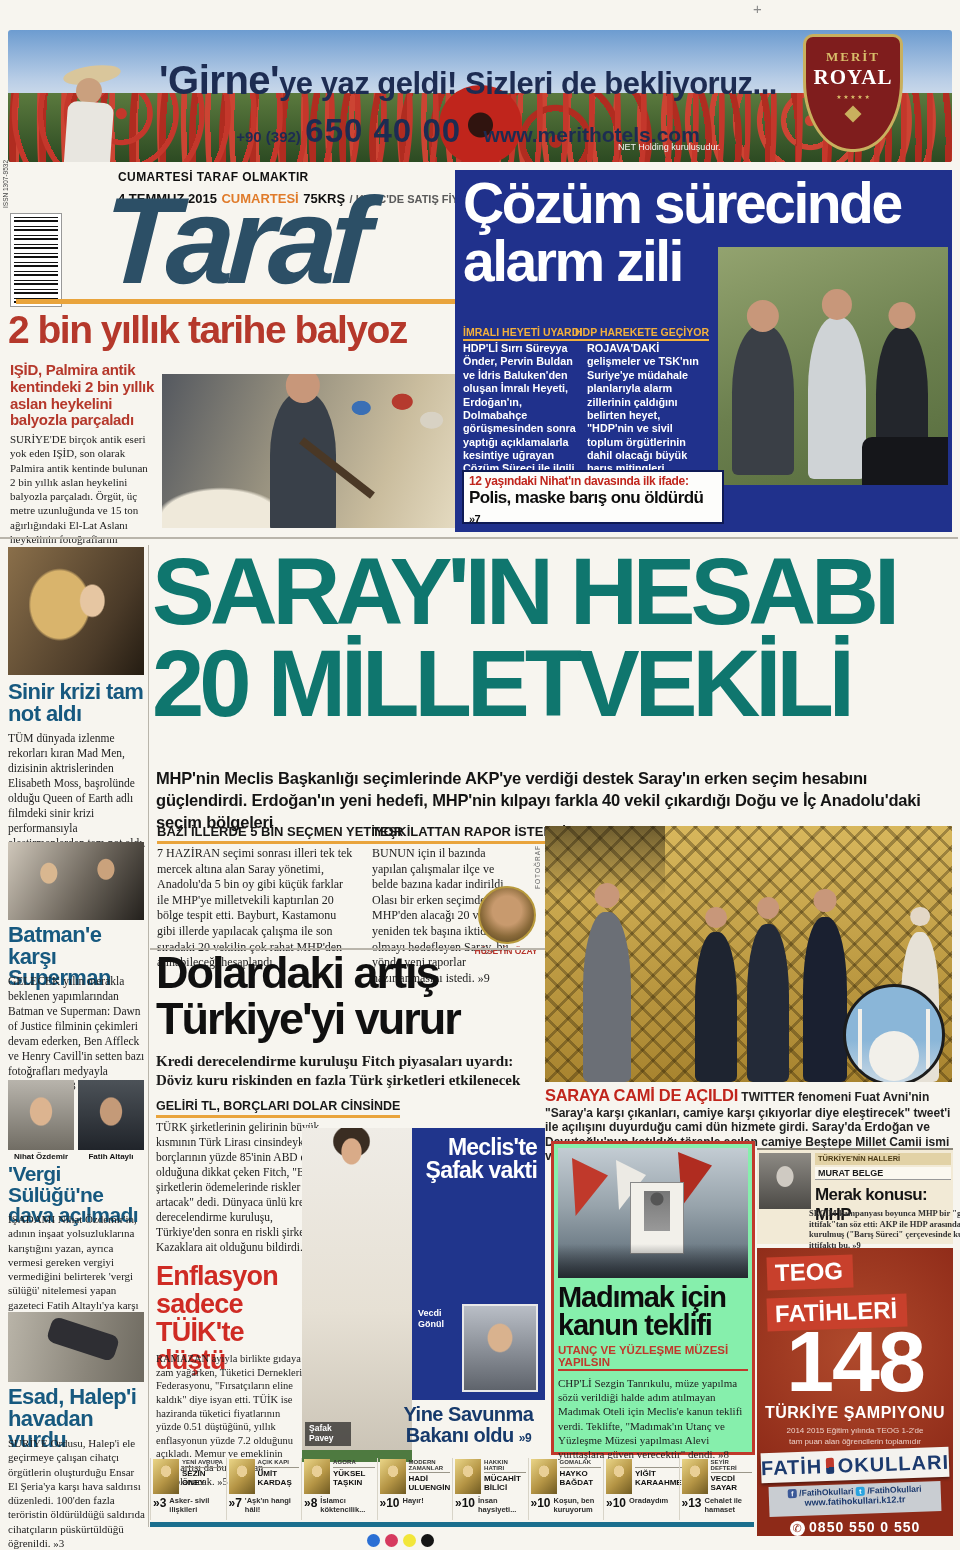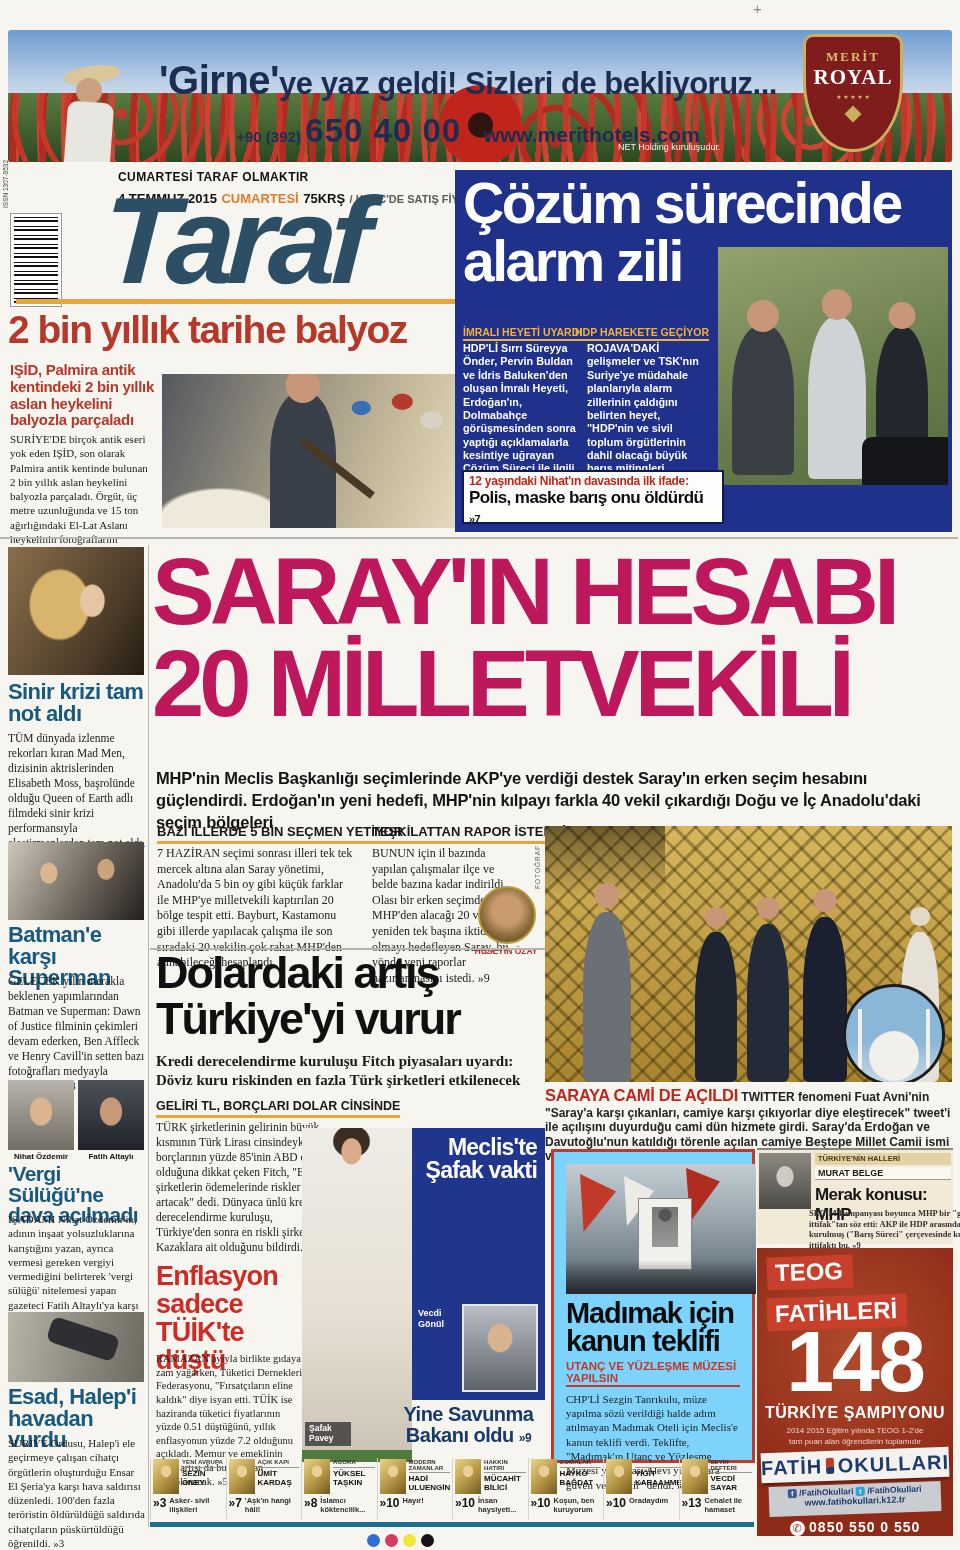--- a/index.html
+++ b/index.html
@@ -152,21 +152,21 @@
   <div class="abs hl-blue" style="left:8px;top:1164px;width:140px;font-size:21px;">'Vergi Sülüğü'ne dava açılmadı</div>
   <div class="abs sb-b" style="left:8px;top:1212px;width:138px;font-size:11px;">İŞADAMI Nihat Özdemir'in, adının inşaat yolsuzluklarına karıştığını yazan, ayrıca vermesi gereken vergiyi vermediğini belirterek 'vergi sülüğü' nitelemesi yapan gazeteci Fatih Altaylı'ya karşı açtığı dava reddedildi. »4</div>
 
   <div class="ph" style="left:8px;top:1312px;width:136px;height:70px;
     background:linear-gradient(100deg,#b9b4a8,#8a857a 60%,#6e6a60);">
     <div class="abs" style="left:40px;top:14px;width:70px;height:26px;background:#2e2e33;transform:rotate(18deg);border-radius:8px;"></div>
   </div>
   <div class="abs hl-blue" style="left:8px;top:1386px;width:140px;font-size:22px;">Esad, Halep'i havadan vurdu</div>
   <div class="abs sb-b" style="left:8px;top:1436px;width:138px;font-size:11px;">SURİYE Ordusu, Halep'i ele geçirmeye çalışan cihatçı örgütlerin oluşturduğu Ensar El Şeria'ya karşı hava saldırısı düzenledi. 100'den fazla teröristin öldürüldüğü saldırıda cihatçıların püskürtüldüğü öğrenildi. »3</div>
 
-  <div class="abs" style="left:152px;top:546px;width:808px;font-size:94px;font-weight:800;color:#be185d;letter-spacing:-5px;line-height:0.98;">
+  <div class="abs" style="left:152px;top:546px;width:808px;font-size:94px;font-weight:800;color:#0f766e;letter-spacing:-5px;line-height:0.98;">
     <div>SARAY'IN HESABI</div>
     <div>20 MİLLETVEKİLİ</div>
   </div>
   <div class="abs" style="left:156px;top:768px;width:800px;font-size:16.5px;font-weight:700;color:#141414;line-height:1.32;letter-spacing:-0.2px;">MHP'nin Meclis Başkanlığı seçimlerinde AKP'ye verdiği destek Saray'ın erken seçim hesabını güçlendirdi. Erdoğan'ın yeni hedefi, MHP'nin kılpayı farkla 40 vekil çıkardığı Doğu ve İç Anadolu'daki seçim bölgeleri</div>
 
   <div class="abs" style="left:157px;top:822px;">
     <span class="kick" style="font-size:13px;">BAZI İLLERDE 5 BİN SEÇMEN YETİYOR</span>
   </div>
   <div class="abs sb-b" style="left:157px;top:846px;width:198px;font-size:12px;">7 HAZİRAN seçimi sonrası illeri tek tek mercek altına alan Saray yönetimi, Anadolu'da 5 bin oy gibi küçük farklar ile MHP'ye milletvekili kaptırılan 20 bölge tespit etti. Bayburt, Kastamonu gibi illerde yapılacak çalışma ile son sıradaki 20 vekilin çok rahat MHP'den alınabileceği hesaplandı.</div>
   <div class="abs" style="left:372px;top:822px;">
@@ -225,21 +225,21 @@
     <div style="color:#fff;font-weight:800;font-size:23px;line-height:1.0;text-align:right;letter-spacing:-0.8px;">Meclis'te Şafak vakti</div>
     <div class="abs" style="left:6px;top:180px;width:42px;color:#fff;font-size:9px;font-weight:700;line-height:1.2;">Vecdi Gönül</div>
     <div class="abs" style="left:50px;top:176px;width:76px;height:88px;border:2px solid #e8e8e8;box-sizing:border-box;
       background:radial-gradient(26px 30px at 50% 38%, #d9b28e 0 45%, rgba(0,0,0,0) 50%),linear-gradient(#b9bec6,#5f646c);"></div>
   </div>
   <div class="abs" style="left:392px;top:1404px;width:153px;text-align:center;font-size:20px;font-weight:800;color:#173a6b;line-height:1.05;letter-spacing:-0.5px;">
     <span>Yine Savunma Bakanı oldu</span>
     <span style="font-size:12px;">»9</span>
   </div>
 
-  <div class="abs" style="left:551px;top:1141px;width:204px;height:314px;border:3px solid #c0392b;box-sizing:border-box;background:#7dd3fc;padding:12px;margin-top:8px;">
+  <div class="abs" style="left:551px;top:1141px;width:204px;height:314px;border:3px solid #c0392b;box-sizing:border-box;background:#86efac;padding:4px;">
     <div class="ph" style="position:relative;width:190px;height:130px;
       background:linear-gradient(#c3ccd3 0%,#97a3ab 45%,#72808a 75%,#4e5a63);">
       <div class="abs" style="left:14px;top:10px;width:36px;height:58px;background:#c0392b;clip-path:polygon(0 0,100% 30%,10% 100%);"></div>
       <div class="abs" style="left:120px;top:4px;width:34px;height:54px;background:#b02c20;clip-path:polygon(0 0,100% 25%,12% 100%);"></div>
       <div class="abs" style="left:58px;top:12px;width:30px;height:50px;background:#eceae4;clip-path:polygon(0 0,100% 30%,10% 100%);"></div>
       <div class="abs" style="left:72px;top:34px;width:52px;height:70px;background:#f2f0ea;border:1px solid #888;">
         <div style="margin:8px auto 0;width:26px;height:40px;background:radial-gradient(circle at 50% 20%,#555 0 6px,rgba(0,0,0,0) 7px),linear-gradient(#777,#999);"></div>
       </div>
       <div class="abs" style="left:0;bottom:0;width:100%;height:34px;background:linear-gradient(rgba(0,0,0,0),rgba(25,28,34,.8));"></div>
     </div>

